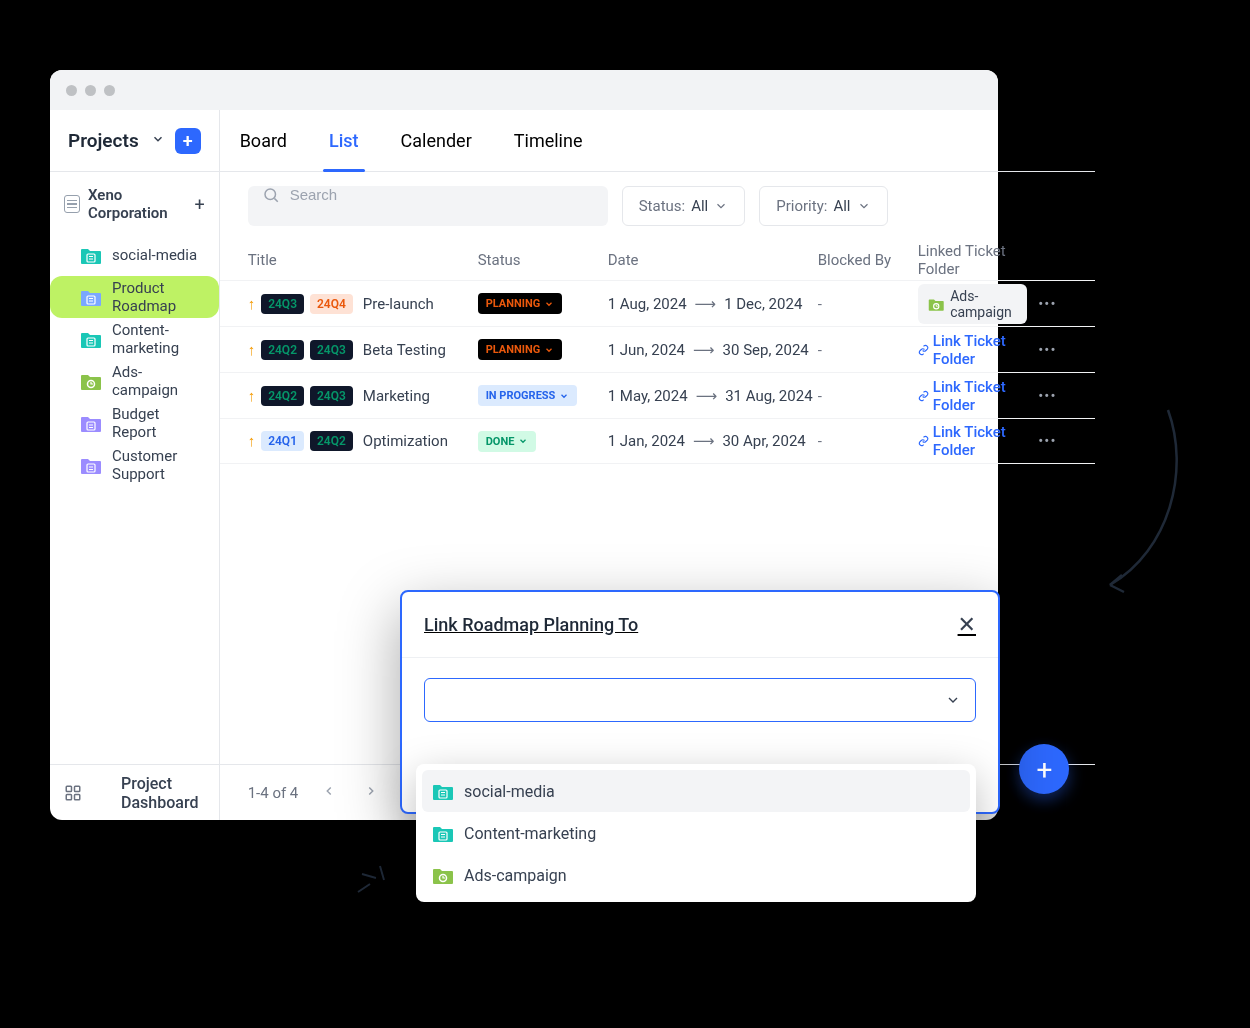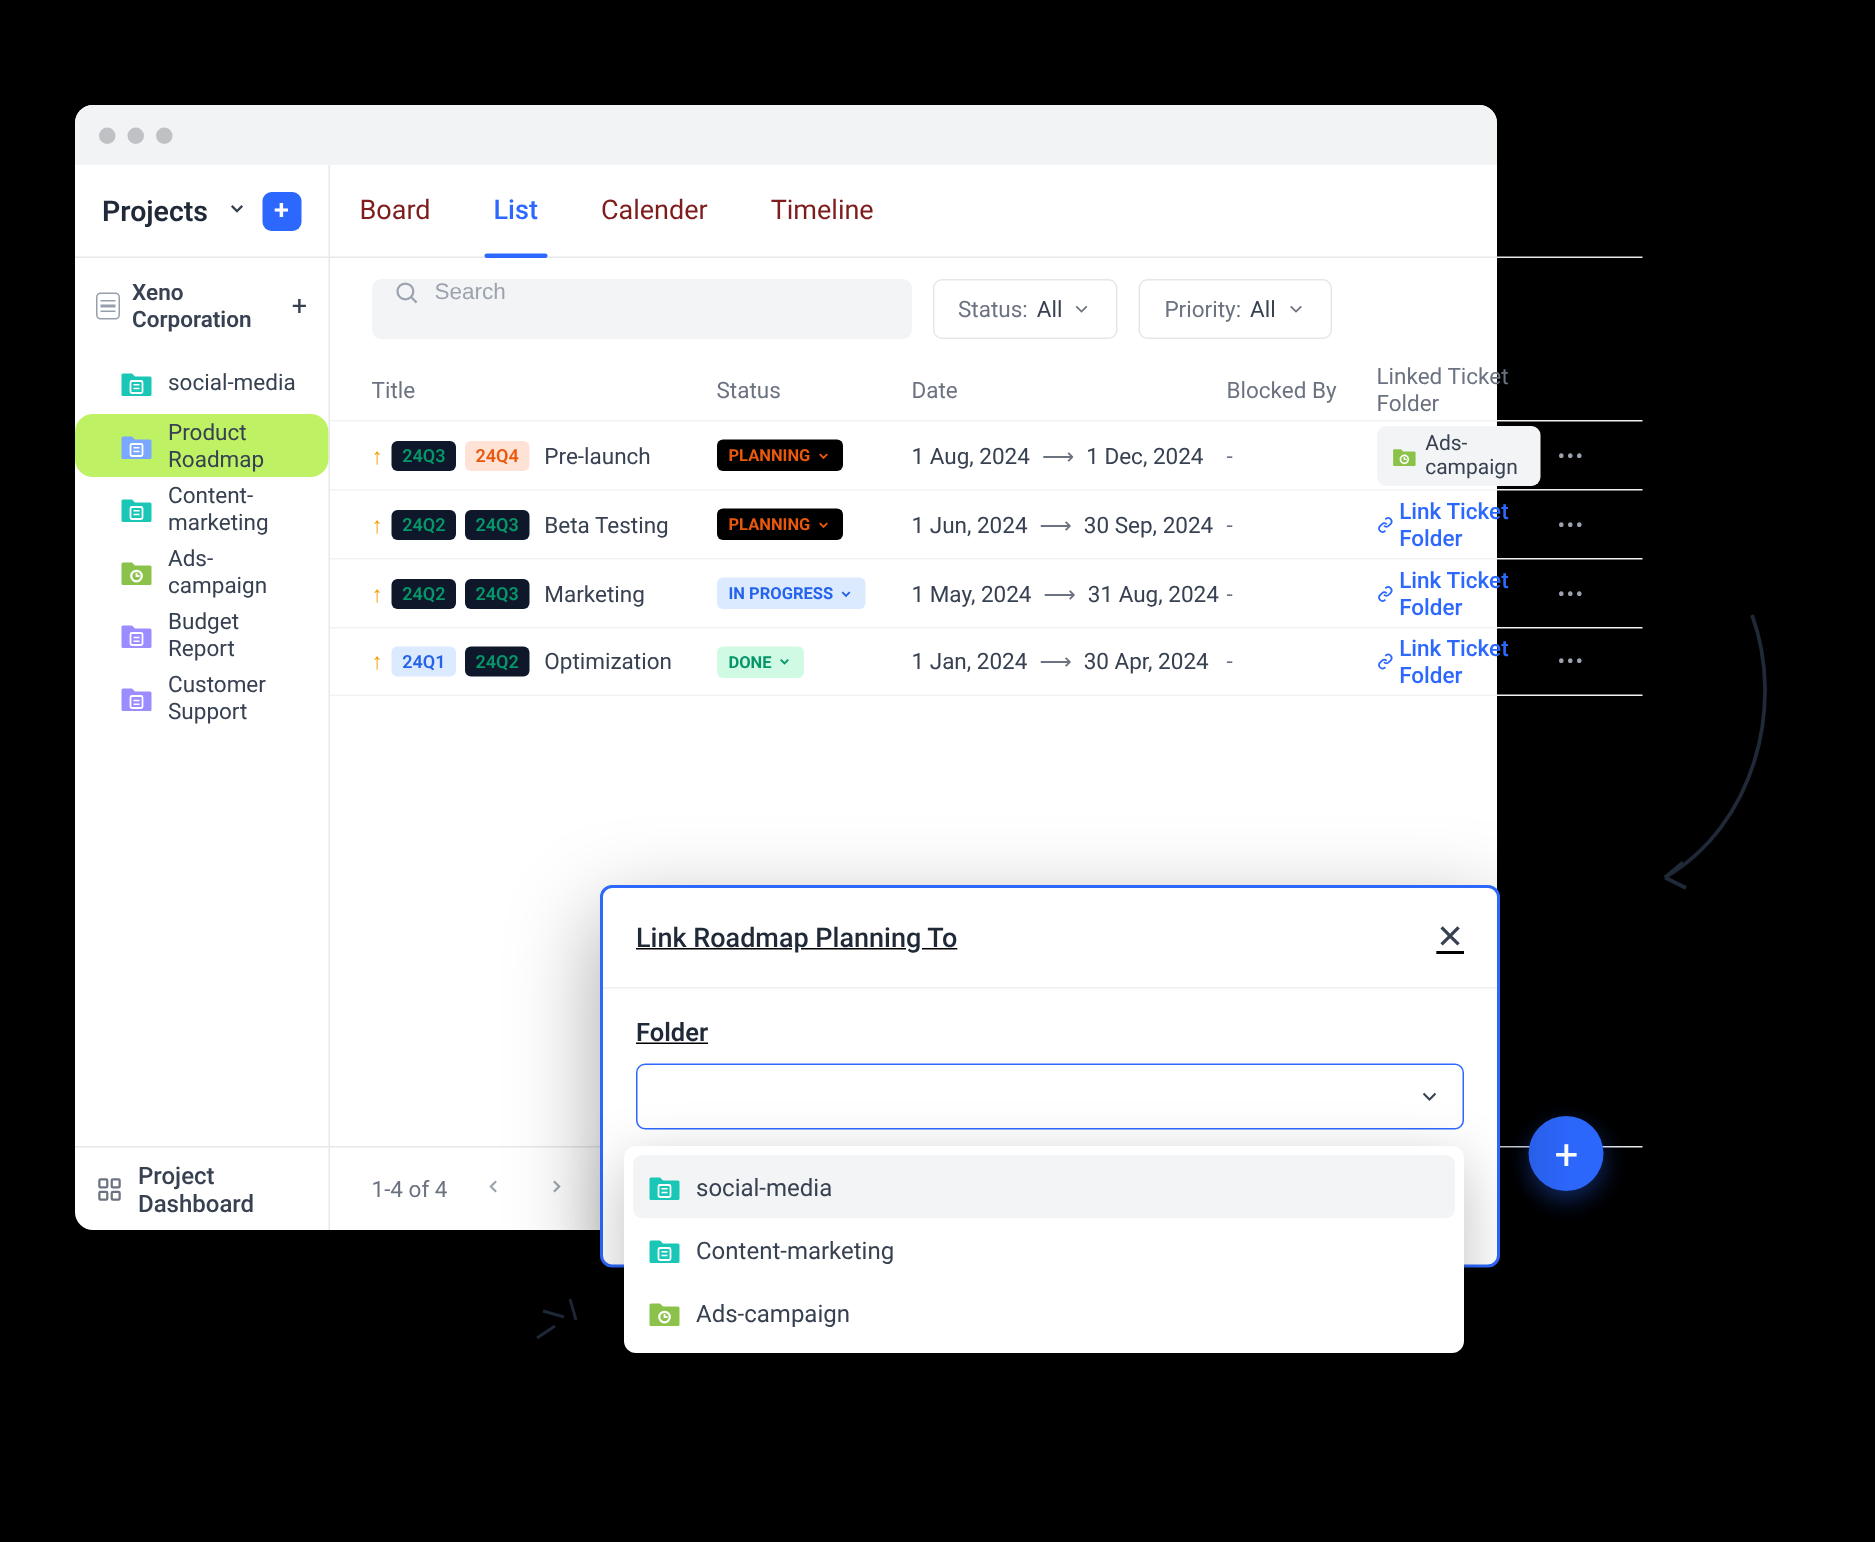--- a/index.html
+++ b/index.html
@@ -27,25 +27,25 @@
 
 .nav-list { padding: 6px 0; }
 .nav-item { display:flex; align-items:center; height:42px; padding:0 12px 0 30px; gap:10px; cursor:pointer; }
 .nav-item.active { background:#bef264; border-radius:12px; }
 .nav-item-label { font-size:15px; color:#374151; }
 .folder-icon { width:22px; height:20px; border-radius:4px; position:relative; }
 .folder-icon svg { display:block; }
 
 .left-footer { margin-top:auto; height:56px; border-top:1px solid #e5e7eb; display:flex; align-items:center; padding:0 14px; gap:10px; }
 .dash-icon { width:18px; height:18px; }
-.left-footer-label { font-size:16px; font-weight:500; color:#374151; }
+.left-footer-label { font-size:16px; font-weight:500; color:#374151;margin-left:29px; }
 
 .main-col { flex:1; display:flex; flex-direction:column; position:relative; }
 .tabs { height:62px; display:flex; align-items:center; padding:0 20px; gap:42px; border-bottom:1px solid #e5e7eb; }
-.tab { font-size:18px; color:#7f1d1d; cursor:pointer; padding-bottom:0; position:relative; height:62px; display:flex; align-items:center; }
+.tab { font-size:18px; color:#000000; cursor:pointer; padding-bottom:0; position:relative; height:62px; display:flex; align-items:center; }
 .tab.active { color:#2D68FE; font-weight:500;}
 .tab.active::after { content:""; position:absolute; bottom:0; left:-6px; right:-6px; height:3px; background:#2D68FE; border-radius:2px; }
 
 .filter-row { display:flex; align-items:center; padding: 14px 28px; gap:14px; }
 .search-wrap { flex:0 0 360px; height:40px; background:#f3f4f6; border-radius:6px; display:flex; align-items:flex-start; padding:0 14px; gap:10px; }
 .search-wrap input { border:none; background:transparent; outline:none; font-size:15px; flex:1; color:#374151;}
 .search-wrap input::placeholder { color:#9ca3af; }
 .search-icon { color:#9ca3af; }
 .filter-btn { height:40px; border:1px solid #e5e7eb; border-radius:6px; padding:0 16px; display:flex; align-items:center; gap:6px; font-size:15px; color:#374151; background:#fff; cursor:pointer;}
 .filter-btn .lab { color:#6b7280; }
@@ -384,21 +384,20 @@
 <svg class="decor" viewBox="0 0 60 40">
   <path d="M8 30 L20 22 M12 12 L26 16 M30 4 L34 18" stroke="#1f2937" stroke-width="2" fill="none"></path>
 </svg>
 
 <div class="modal">
   <div class="modal-head">
     <span class="modal-title">Link Roadmap Planning To</span>
     <span class="modal-close">✕</span>
   </div>
   <div class="modal-body">
-    <span class="field-label">Folder</span>
     <div class="select-box">
       <svg width="16" height="16" viewBox="0 0 24 24" fill="none" stroke="#374151" stroke-width="2">
           <polyline points="6 9 12 15 18 9"></polyline>
         </svg>
     </div>
   </div>
 </div>
 
 <div class="dropdown" id="dropdown">
     <div class="dd-item hover">

